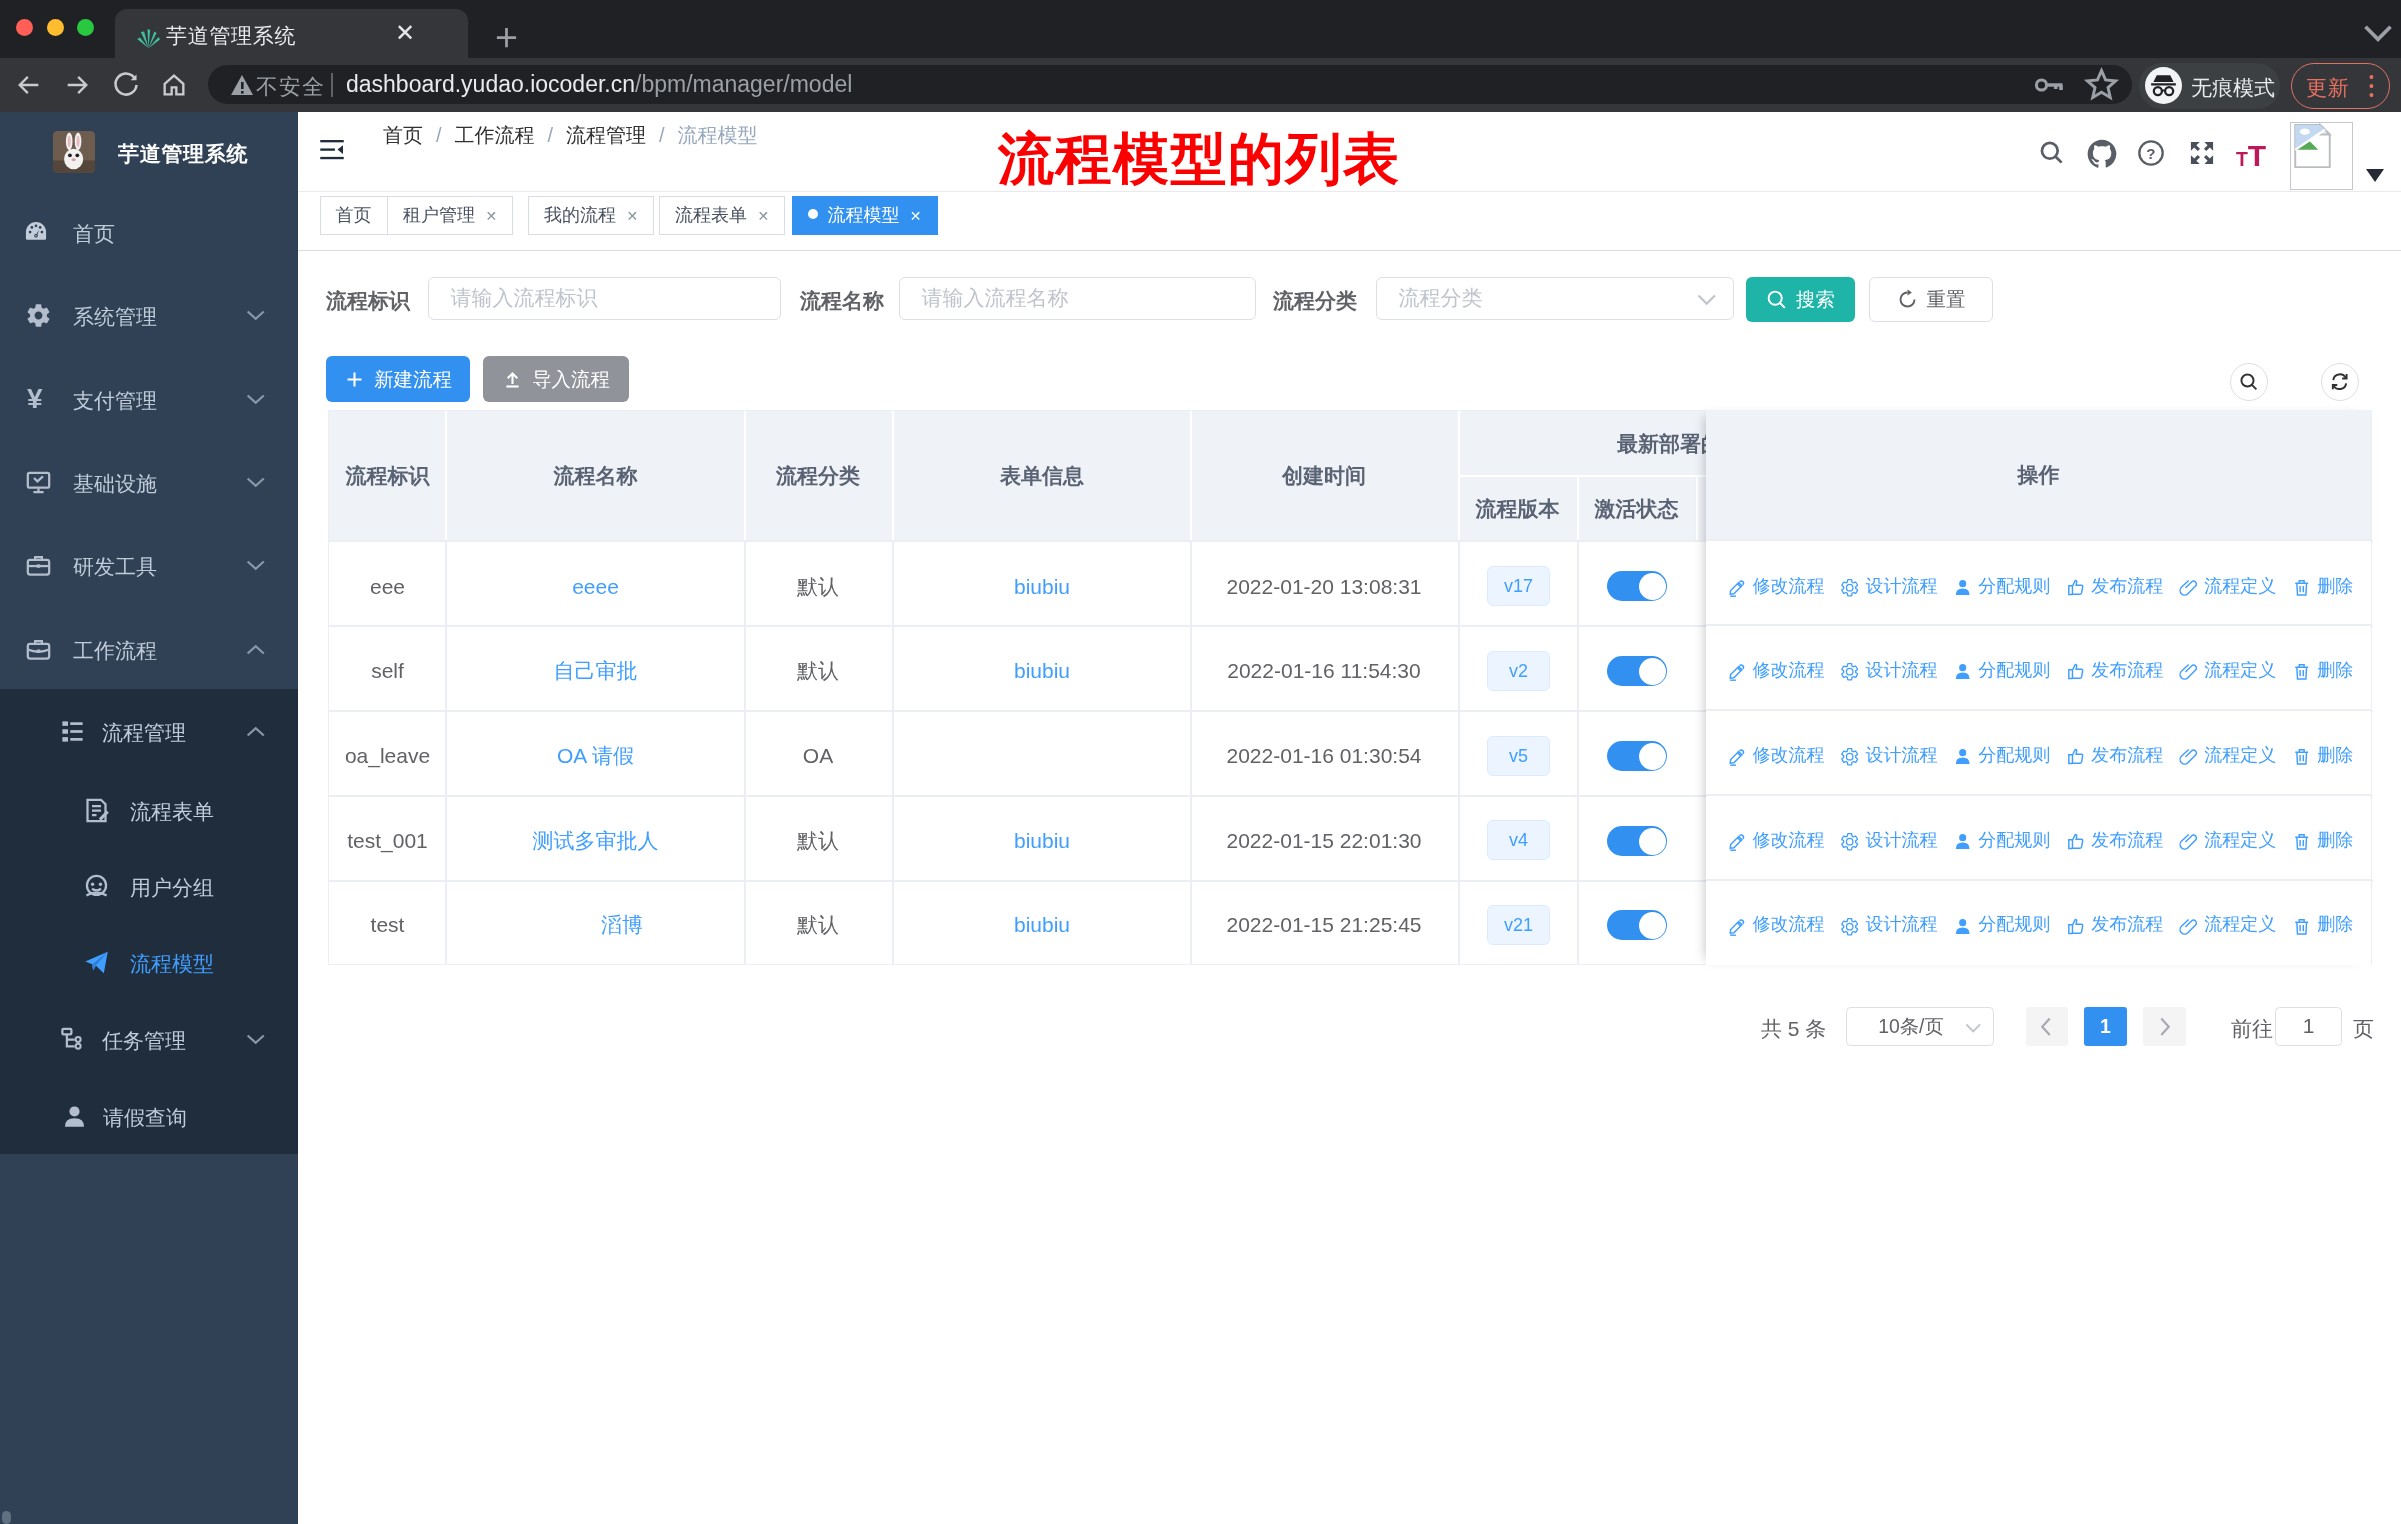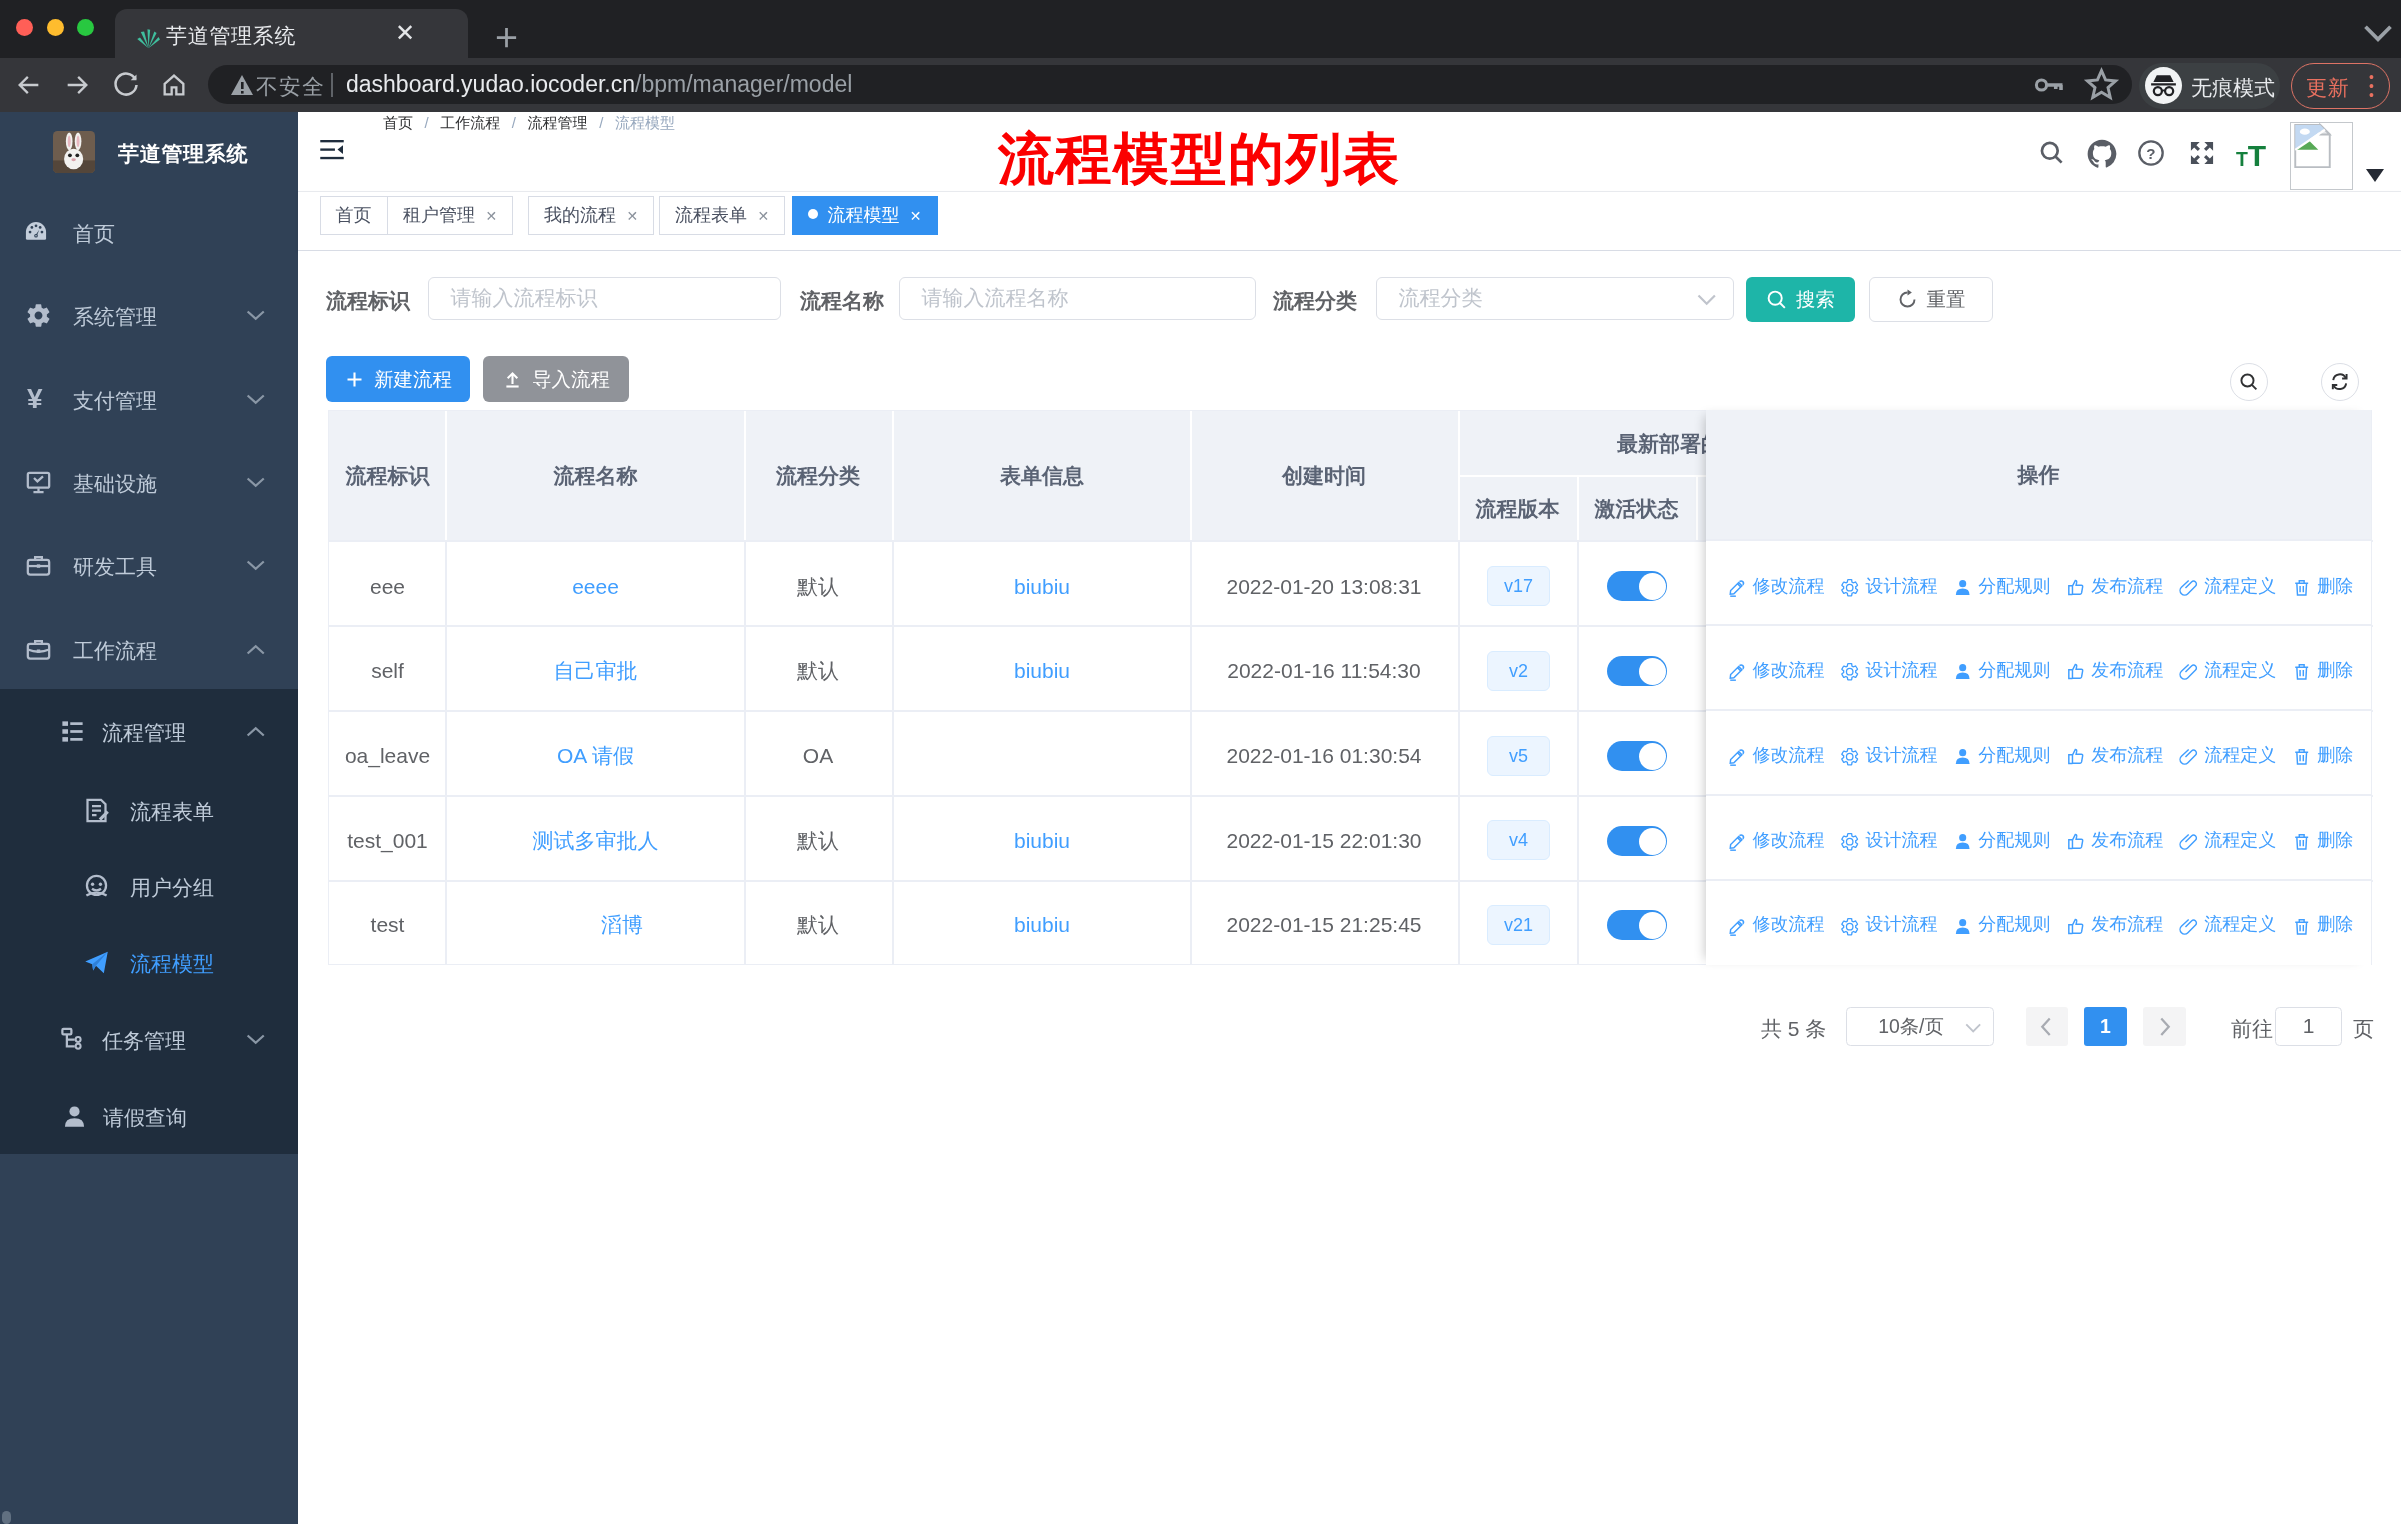--- a/index.html
+++ b/index.html
@@ -35,21 +35,21 @@
 #subblock { position:absolute; left:0; top:577px; width:298px; height:465px; background:#1f2d3d; }
 #logo { position:absolute; left:53px; top:19.4px; width:42px; height:42px; border-radius:4.5px; overflow:hidden; }
 #logotitle { position:absolute; left:118px; top:28px; font-size:21px; font-weight:bold; color:#fff; letter-spacing:0.7px; }
 .mi { position:absolute; left:0; width:298px; color:#bfcbd9; font-size:21px; }
 .mi .ic { position:absolute; top:0; }
 .mi .tx { position:absolute; top:-12px; }
 .mi .chev { position:absolute; left:246px; top:-5.2px; }
 
 #navbar { left:298px; top:112px; width:2104px; height:79px; background:#fff; }
 #hamb { position:absolute; left:22px; top:28px; }
-#crumbs { position:absolute; left:85px; top:2px; font-size:15px; color:#303133; }
+#crumbs { position:absolute; left:85px; top:10px; font-size:20px; color:#303133; }
 #crumbs .sl { color:#97a8be; margin:0 7.4px; font-weight:400; }
 #crumbs .last { color:#97a8be; }
 #redtitle { position:absolute; left:700px; top:9.7px; font-size:56px; font-weight:bold; color:#fb0000; letter-spacing:1.5px; }
 .hic { position:absolute; top:27px; color:#5a5e66; }
 #avatarbox { position:absolute; left:1992px; top:9.7px; width:63px; height:68px; background:#fff; border:1.5px solid #c4c8cc; }
 #avcaret { position:absolute; left:2068px; top:57px; width:0; height:0; border-left:9.7px solid transparent; border-right:9.7px solid transparent; border-top:13.4px solid #252a34; }
 
 #tagsbar { left:298px; top:191px; width:2104px; height:60px; background:#fff; border-top:1.5px solid #e8eaee; border-bottom:1.5px solid #d8dce5; box-shadow:0 2.2px 4.5px rgba(0,0,0,.05); }
 .tag { position:absolute; top:3.7px; height:39px; line-height:36px; background:#fff; border:1.5px solid #d8dce5; color:#495060; font-size:18px; padding:0 15px; white-space:nowrap; }
 .tag .x { margin-left:10.4px; font-size:14px; color:#8c939d; }
@@ -322,21 +322,21 @@
       <text x="12" y="16.8" text-anchor="middle" font-size="13" font-weight="bold" fill="#5a5e66" font-family="Liberation Sans, sans-serif">?</text>
     </svg>
   <svg class="hic" style="left:1890px" width="28" height="28" viewBox="0 0 24 24">
       <g fill="#4a505a">
         <path d="M2.5 2.5 H10 L7.2 5.3 L10.3 8.4 L8.4 10.3 L5.3 7.2 L2.5 10 Z"></path>
         <path d="M21.5 2.5 H14 L16.8 5.3 L13.7 8.4 L15.6 10.3 L18.7 7.2 L21.5 10 Z"></path>
         <path d="M2.5 21.5 H10 L7.2 18.7 L10.3 15.6 L8.4 13.7 L5.3 16.8 L2.5 14 Z"></path>
         <path d="M21.5 21.5 H14 L16.8 18.7 L13.7 15.6 L15.6 13.7 L18.7 16.8 L21.5 14 Z"></path>
       </g>
     </svg>
-  <div class="hic" style="left:1938px; top:27px; color:#15803d; font-weight:bold;"><span style="font-size:19.4px">T</span><span style="font-size:30px">T</span></div>
+  <div class="hic" style="left:1938px; top:27px; color:#be185d; font-weight:bold;"><span style="font-size:19.4px">T</span><span style="font-size:30px">T</span></div>
   <div id="avatarbox">
     <svg style="position:absolute;left:1.5px;top:0px" width="39" height="46" viewBox="0 0 20 24">
         <path d="M1 1 H14 L19 6 V23 H1 Z" fill="#fff" stroke="#b9bdc2" stroke-width="1"></path>
         <path d="M14 1 V6 H19 Z" fill="#e8eaed" stroke="#b9bdc2" stroke-width="1"></path>
         <path d="M1 1 H14 L16 3 L1 14 Z" fill="#c3d9f2"></path>
         <ellipse cx="6" cy="4.5" rx="2.6" ry="1.6" fill="#fff"></ellipse>
         <path d="M1 14 L8 9 L13 14 H1 Z" fill="#57a956"></path>
         <path d="M1 9 L16 3 L19 6 V9 L6 14 Z" fill="none"></path>
         <path d="M16.5 3.5 L1 14" stroke="#fff" stroke-width="1.2"></path>
         <path d="M1 14 H13 L19 8 V14 Z" fill="#fff" opacity="0"></path>

